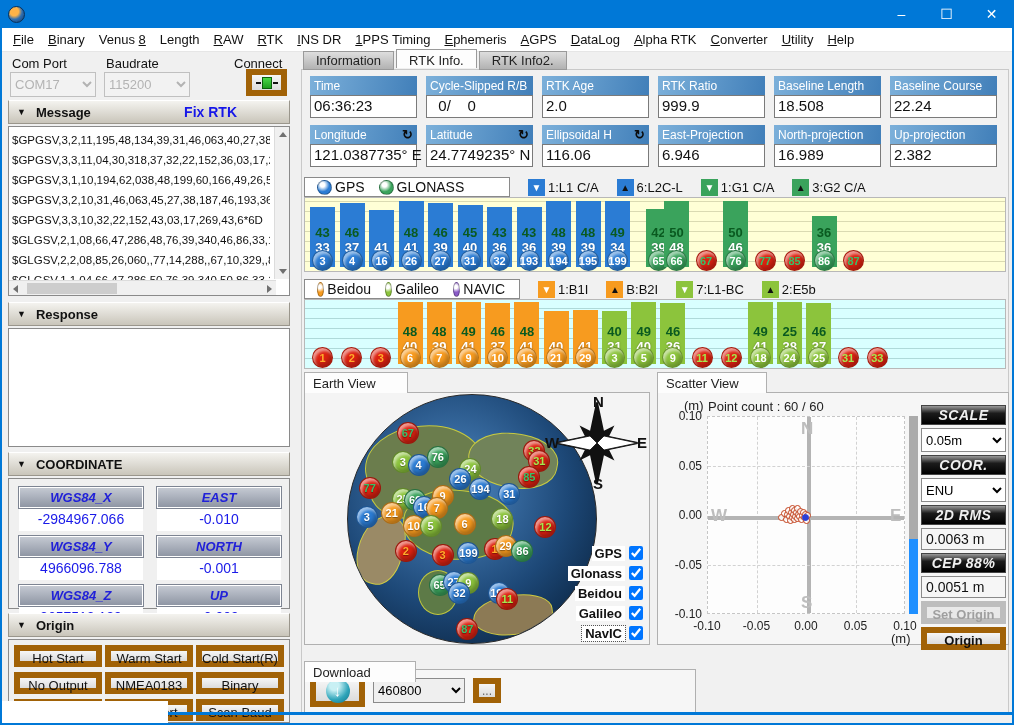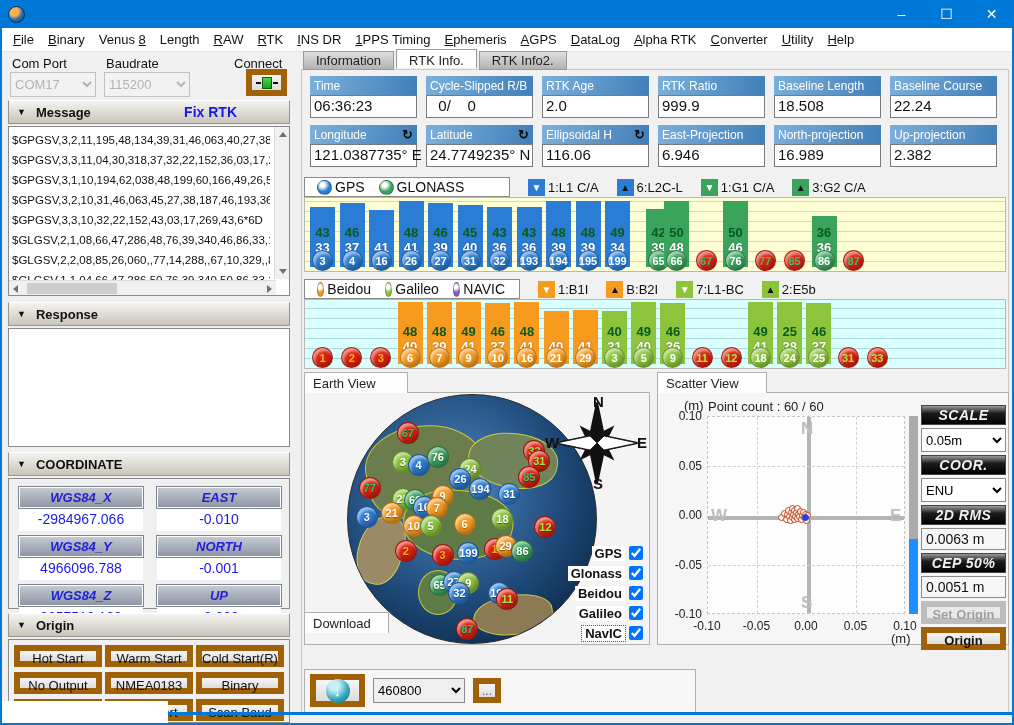--- a/index.html
+++ b/index.html
@@ -743,28 +743,28 @@
       </div>
     <span class="sc-unit" style="left:233px;top:238px;">(m)</span>
     <div class="vindicator"></div>
     <div class="ctrl-col">
       <div class="ctrl-label">SCALE</div>
       <select class="ctrl-select" id="sel-scale"><option>0.05m</option></select>
       <div class="ctrl-label">COOR.</div>
       <select class="ctrl-select" id="sel-coor"><option>ENU</option></select>
       <div class="ctrl-label">2D RMS</div>
       <div class="ctrl-val">0.0063 m</div>
-      <div class="ctrl-label">CEP 50%</div>
+      <div class="ctrl-label">CEP 88%</div>
       <div class="ctrl-val">0.0051 m</div>
       <button class="btn ctrl-btn disabled">Set Origin</button>
       <button class="btn ctrl-btn">Origin</button>
     </div>
   </div>
 
-  <div class="group-tab" style="left:302px;top:612px;width:85px;">Download</div>
+  <div class="group-tab" style="left:302px;top:661px;width:112px;">Download</div>
   <div class="group-box" style="left:302px;top:669px;width:392px;height:44px;background:#f6f6f6;">
     <button class="btn dl-btn">
       <span class="dl-circle">↓</span>
     </button>
     <select class="dl-select" id="sel-dlbaud"><option>460800</option></select>
     <button class="btn dl-more">...</button>
   </div>
 </div>
 
 </body></html>

